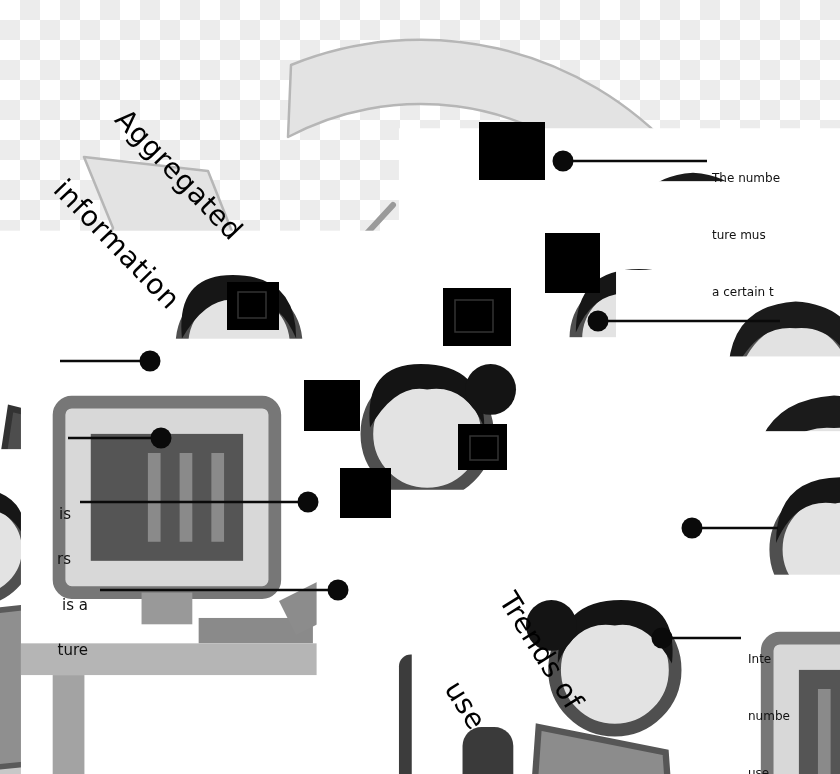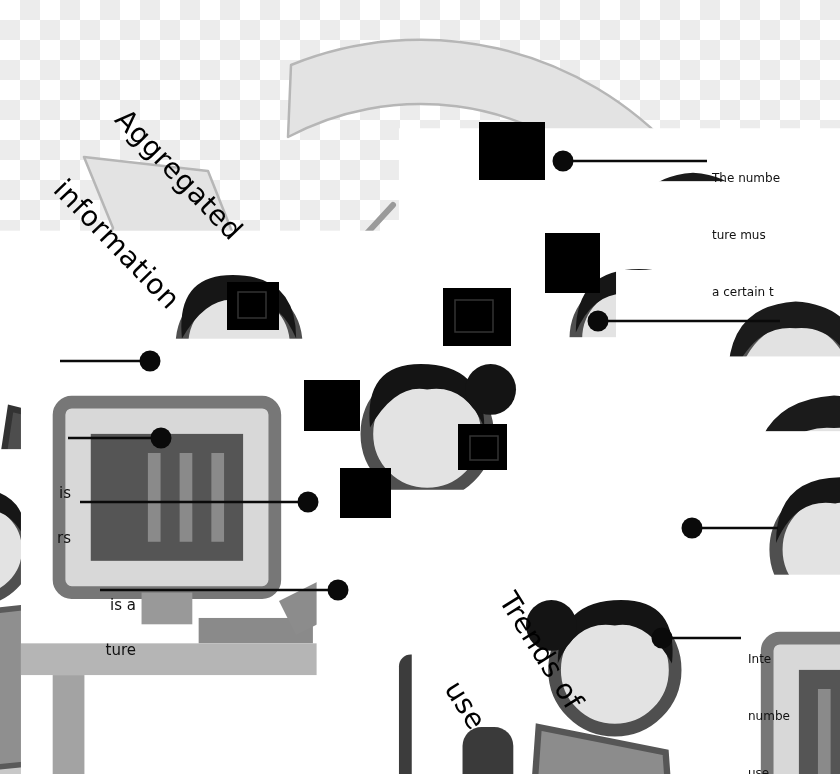--- a/index.html
+++ b/index.html
@@ -8,22 +8,22 @@
     background:conic-gradient(#ececec 0deg 90deg,#ffffff 90deg 180deg,#ececec 180deg 270deg,#ffffff 270deg 360deg);
     background-size:40px 40px;
     font-family:"DejaVu Sans",sans-serif;
   }
   .layer{position:absolute;left:0;top:0;}
   .callout-text{position:absolute;color:#111;white-space:pre;}
   .ct-right{font-size:12px;line-height:19px;}
   .ct-left{font-size:15px;line-height:15px;text-align:right;}
   .c-threshold{left:712px;top:131px;}
   .c-integrate{left:748px;top:612px;}
-  .c-leftmid{left:0;top:456px;width:71px;}
-  .c-leftlow{left:8px;top:568px;width:88px;padding-left:40px;}
+  .c-leftmid{left:0;top:477px;width:71px;}
+  .c-leftlow{left:0;top:568px;width:88px;}
   .big-label{position:absolute;color:#000;font-size:28px;line-height:31px;letter-spacing:0.5px;transform-origin:0 0;white-space:pre;}
   .label-aggregated{left:176px;top:60px;transform:rotate(46deg);}
   .label-trends{left:572px;top:554px;transform:rotate(58deg);}
   .lbl-indent-sm{padding-left:8px;}
   .lbl-indent-md{padding-left:46px;}
 </style>
 </head>
 <body>
 
 <div class="stage">

